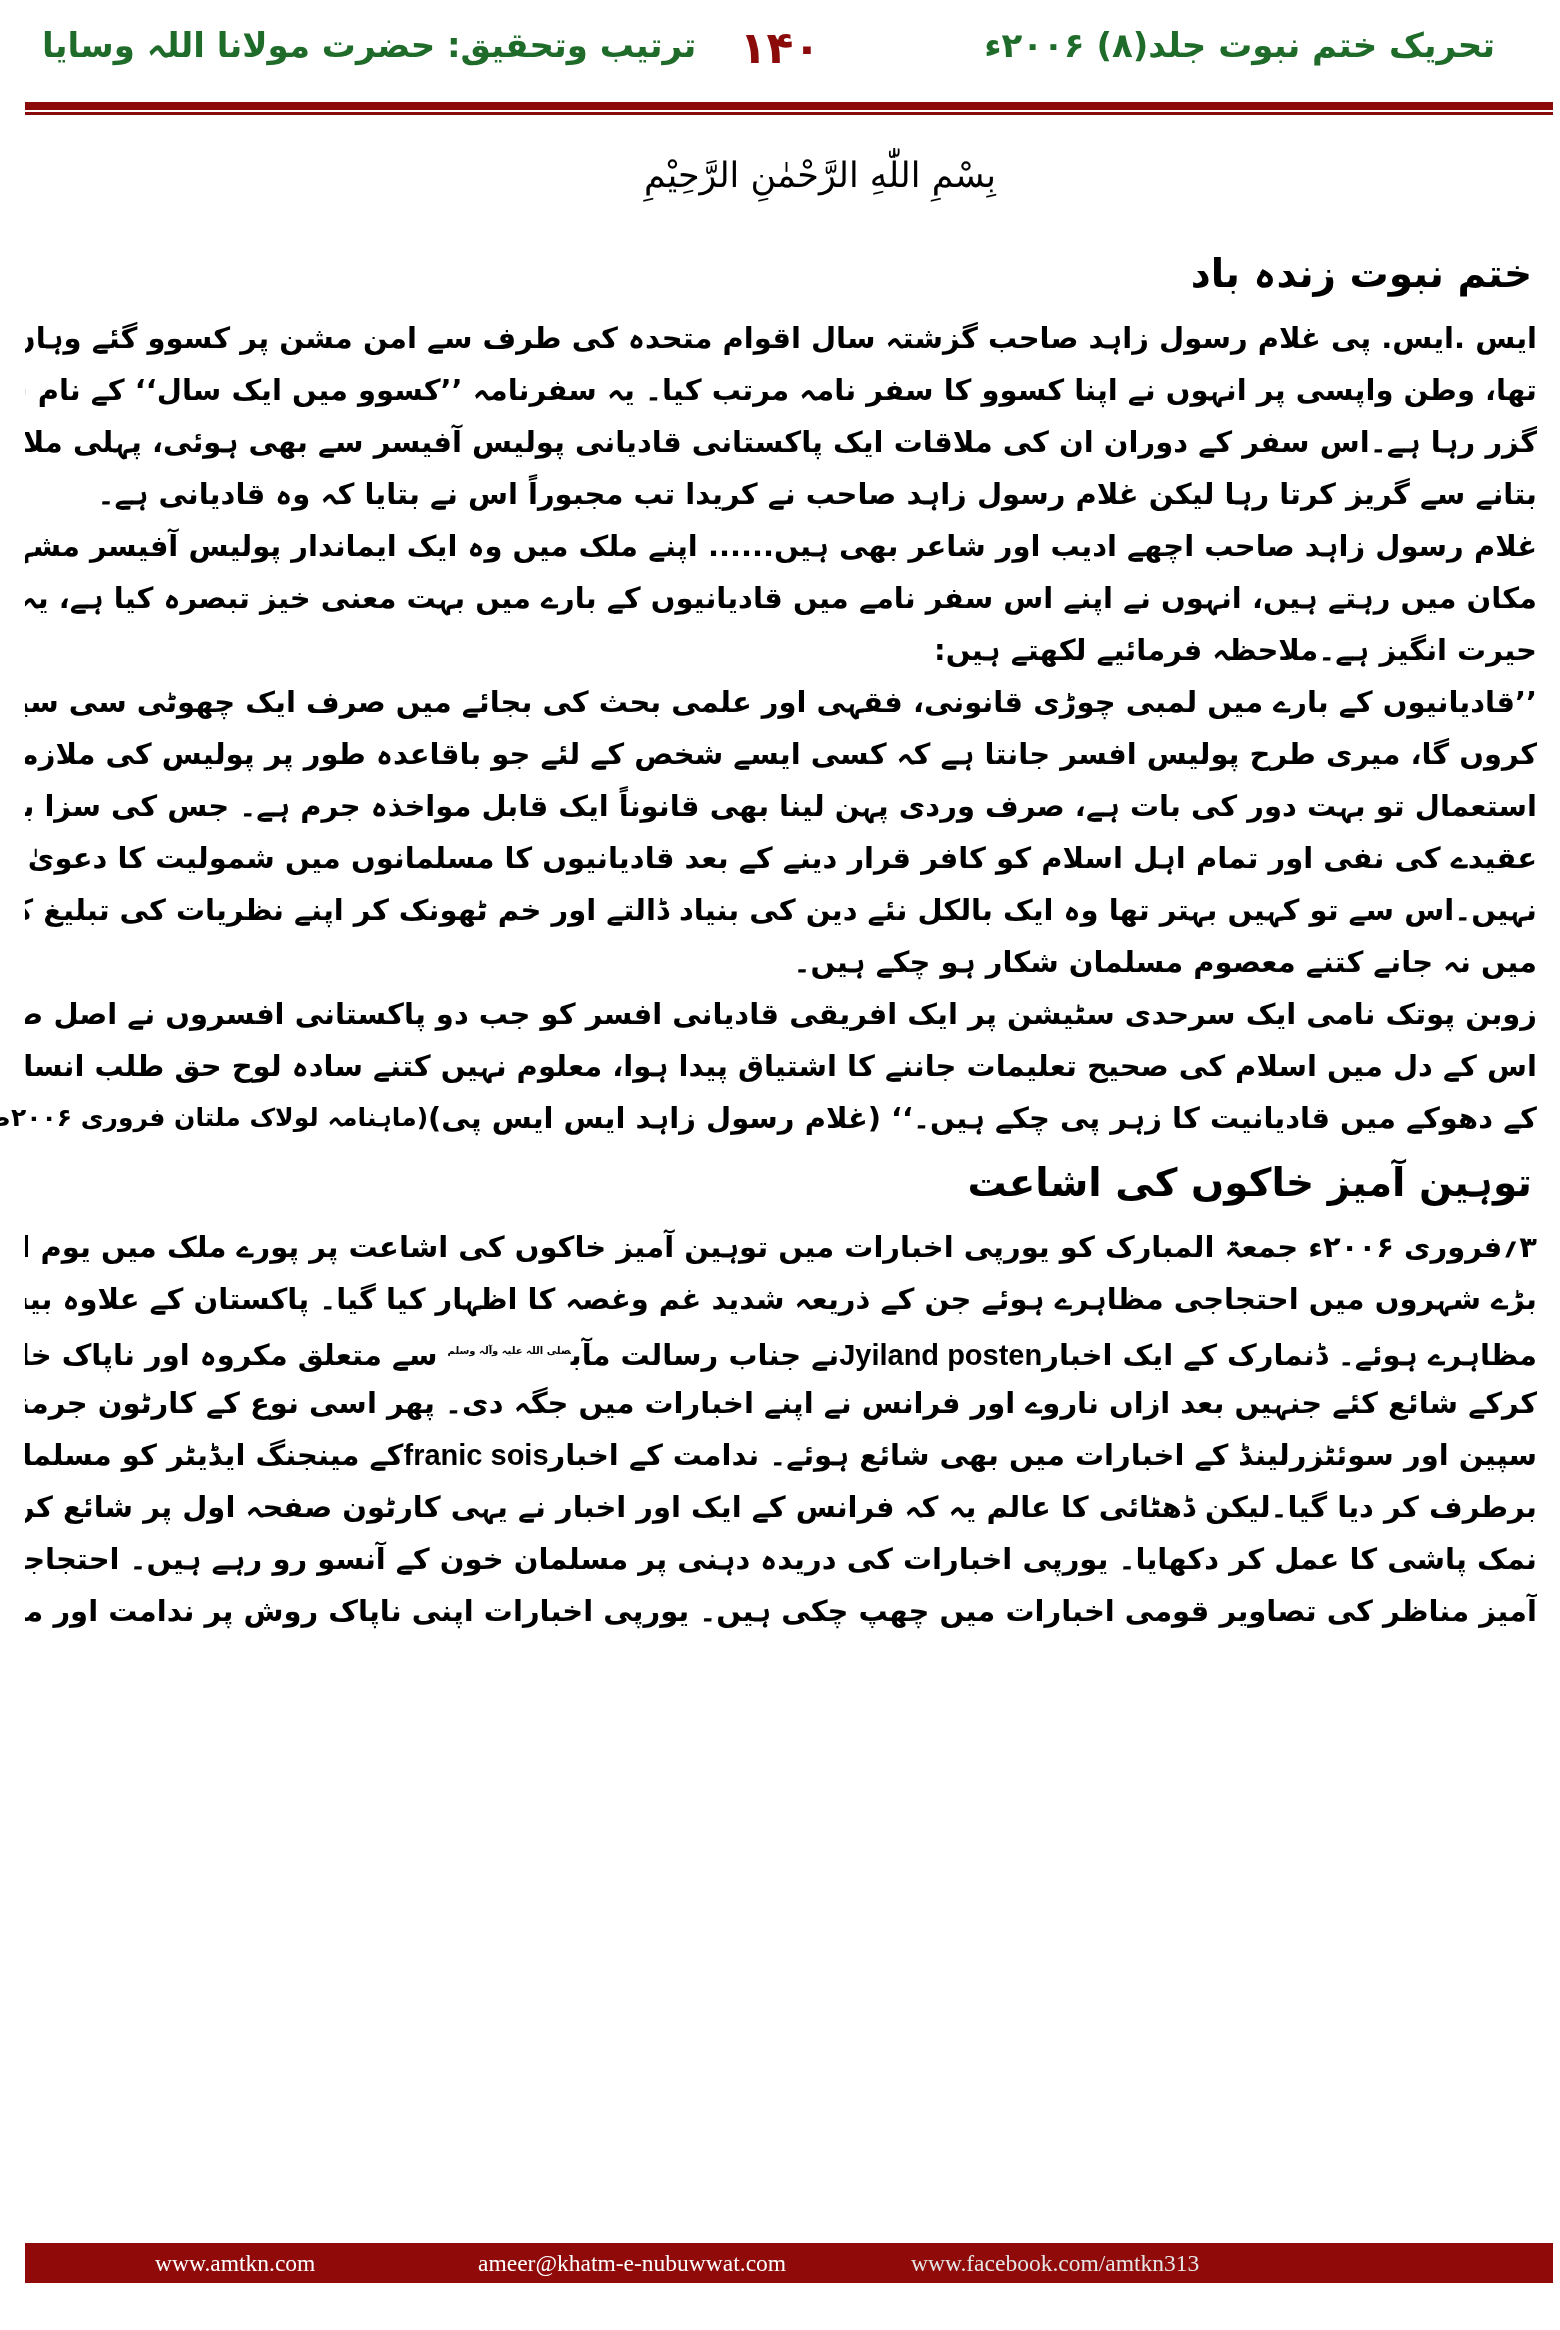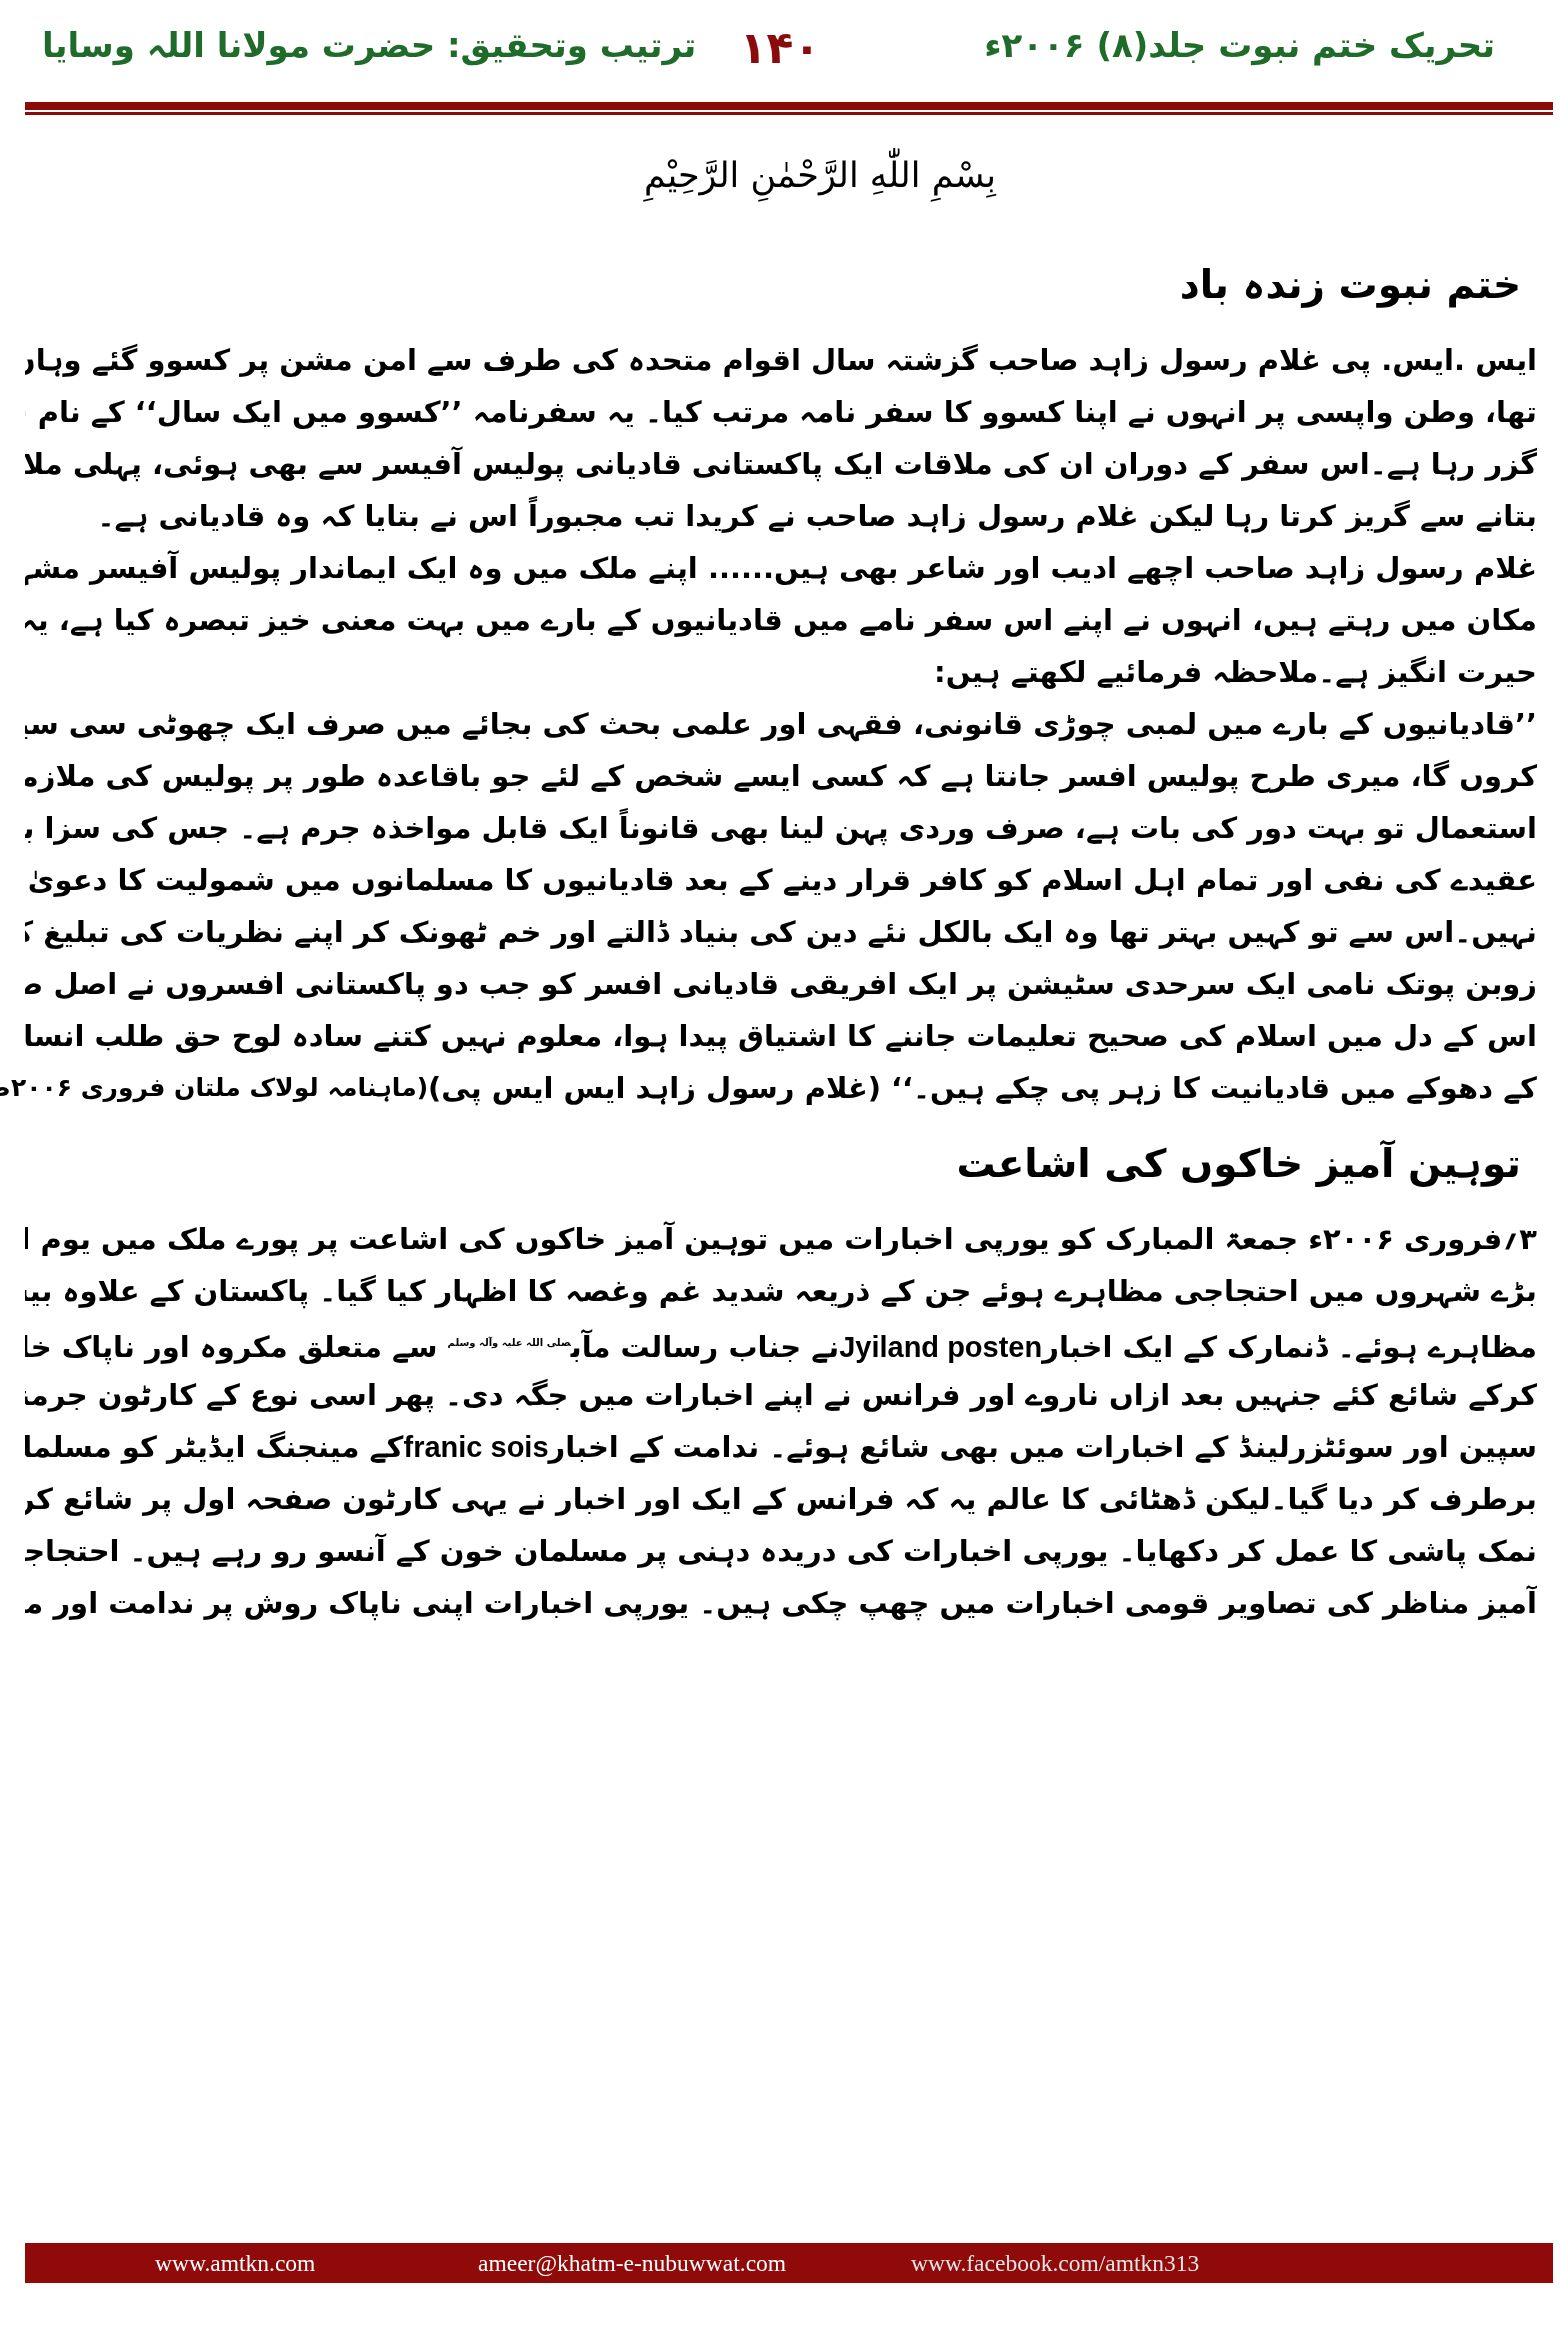--- a/index.html
+++ b/index.html
@@ -6,21 +6,21 @@
   body { width: 1560px; height: 2330px; background: #ffffff; position: relative; overflow: hidden;
          font-family: "DejaVu Sans", sans-serif; color: #000; }
   .hdr { position: absolute; top: 25px; font-size: 34px; color: #1f6b2a; font-weight: bold; direction: rtl; white-space: nowrap; }
   .hdr-right { right: 65px; }
   .hdr-left { left: 42px; }
   .pagenum { position: absolute; top: 22px; left: 0; width: 1560px; text-align: center; font-size: 44px; font-weight: bold; color: #8b0a0a; }
   .rule-thick { position: absolute; top: 102px; left: 25px; width: 1528px; height: 7.6px; background: #8b0a0a; }
   .rule-thin { position: absolute; top: 112px; left: 25px; width: 1528px; height: 2.5px; background: #8b0a0a; }
   .bismillah { position: absolute; top: 155px; left: 0; width: 1560px; text-align: center; font-family: "DejaVu Serif", serif; font-size: 35px; font-weight: normal; direction: rtl; margin-left: 40px; }
   .content { position: absolute; top: 235px; left: 25px; width: 1512px; direction: rtl; }
-  .heading { font-size: 39px; font-weight: bold; line-height: 67px; text-align: right; margin: 16px; }
+  .heading { font-size: 39px; font-weight: bold; line-height: 67px; text-align: right; margin: 5px; }
   .line { font-size: 29px; font-weight: bold; line-height: 52px; height: 52px; text-align: justify; text-align-last: justify; white-space: nowrap; overflow: hidden; }
   .line.last { text-align-last: right; }
   .citation-line { display: flex; justify-content: space-between; font-size: 29px; font-weight: bold; line-height: 52px; height: 52px; white-space: nowrap; }
   .citation-src { font-size: 25px; }
   .latin { font-family: "Liberation Sans", sans-serif; font-weight: bold; direction: ltr; unicode-bidi: embed; }
   .salawat { font-size: 10px; vertical-align: super; }
   .footer { position: absolute; top: 2243px; left: 25px; width: 1528px; height: 40px; background: #900a0a;
             display: flex; align-items: center; font-family: "Liberation Serif", serif; font-size: 23.5px; }
   .footer span { position: absolute; top: 6.7px; }
   .f-site { left: 130px; color: #ffffff; }
@@ -46,20 +46,21 @@
     <div class="line">گزر رہا ہے۔اس سفر کے دوران ان کی ملاقات ایک پاکستانی قادیانی پولیس آفیسر سے بھی ہوئی، پہلی ملاقات میں قادیانی افسر خود کو قادیانی</div>
     <div class="line last">بتانے سے گریز کرتا رہا لیکن غلام رسول زاہد صاحب نے کریدا تب مجبوراً اس نے بتایا کہ وہ قادیانی ہے۔</div>
     <div class="line">غلام رسول زاہد صاحب اچھے ادیب اور شاعر بھی ہیں...... اپنے ملک میں وہ ایک ایماندار پولیس آفیسر مشہور ہیں، کرائے کے</div>
     <div class="line">مکان میں رہتے ہیں، انہوں نے اپنے اس سفر نامے میں قادیانیوں کے بارے میں بہت معنی خیز تبصرہ کیا ہے، یہ تبصرہ بہت مختصر ہے لیکن</div>
     <div class="line last">حیرت انگیز ہے۔ملاحظہ فرمائیے لکھتے ہیں:</div>
     <div class="line">’’قادیانیوں کے بارے میں لمبی چوڑی قانونی، فقہی اور علمی بحث کی بجائے میں صرف ایک چھوٹی سی سیدھی سادھی بات پر اکتفاء</div>
     <div class="line">کروں گا، میری طرح پولیس افسر جانتا ہے کہ کسی ایسے شخص کے لئے جو باقاعدہ طور پر پولیس کی ملازمت میں داخل نہ ہو، اختیارات کا</div>
     <div class="line">استعمال تو بہت دور کی بات ہے، صرف وردی پہن لینا بھی قانوناً ایک قابل مواخذہ جرم ہے۔ جس کی سزا بھی ہے...... اسلام کے بنیادی</div>
     <div class="line">عقیدے کی نفی اور تمام اہل اسلام کو کافر قرار دینے کے بعد قادیانیوں کا مسلمانوں میں شمولیت کا دعویٰ عقل اور اخلاق کے نزدیک قابل قبول</div>
     <div class="line">نہیں۔اس سے تو کہیں بہتر تھا وہ ایک بالکل نئے دین کی بنیاد ڈالتے اور خم ٹھونک کر اپنے نظریات کی تبلیغ کرتے، ان کے اس ہم رنگ دام</div>
+    <div class="line last">میں نہ جانے کتنے معصوم مسلمان شکار ہو چکے ہیں۔</div>
     <div class="line">زوبن پوتک نامی ایک سرحدی سٹیشن پر ایک افریقی قادیانی افسر کو جب دو پاکستانی افسروں نے اصل صورت حال سے آگاہ کیا تو</div>
     <div class="line">اس کے دل میں اسلام کی صحیح تعلیمات جاننے کا اشتیاق پیدا ہوا، معلوم نہیں کتنے سادہ لوح حق طلب انسان، اسلام کے حیات آفرین پیغام</div>
     <div class="citation-line">
       <span>کے دھوکے میں قادیانیت کا زہر پی چکے ہیں۔‘‘ (غلام رسول زاہد ایس ایس پی)</span>
       <span class="citation-src">(ماہنامہ لولاک ملتان فروری ۲۰۰۶ص ٹائٹل پیج نمبر۳)</span>
     </div>
   </div>
 
   <h2 class="heading">توہین آمیز خاکوں کی اشاعت</h2>
   <div>

